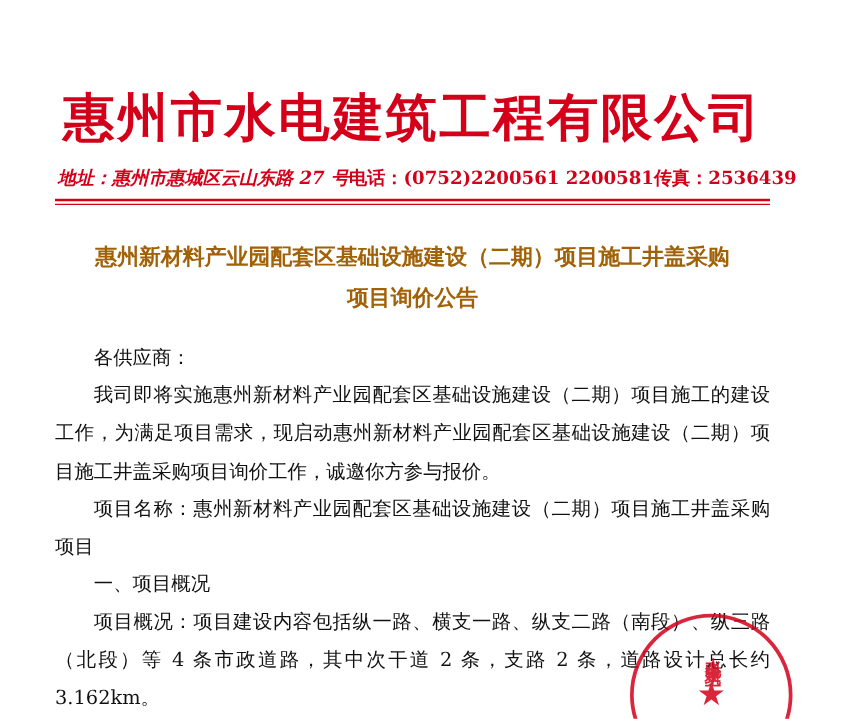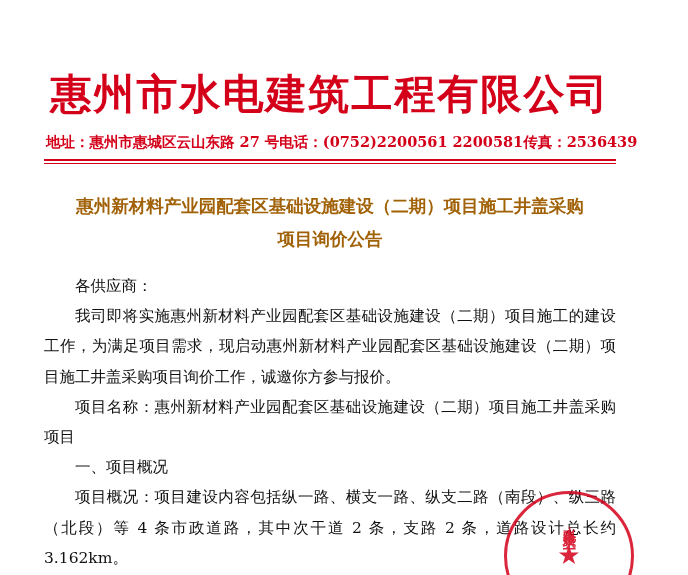--- a/index.html
+++ b/index.html
@@ -41,20 +41,21 @@
     font-family: "DejaVu Serif", "Liberation Serif", serif;
     font-weight: bold;
     display: flex;
     justify-content: space-between;
     align-items: baseline;
     padding: 0 2px;
     white-space: nowrap;
   }
   .contact-left {
     text-align: left;
+    font-style: italic;
   }
   .contact-mid {
   }
   .contact-right {
     text-align: right;
   }
   .rule-thick {
     margin-top: 7px;
     border-top: 2.5px solid #d4001a;
   }

